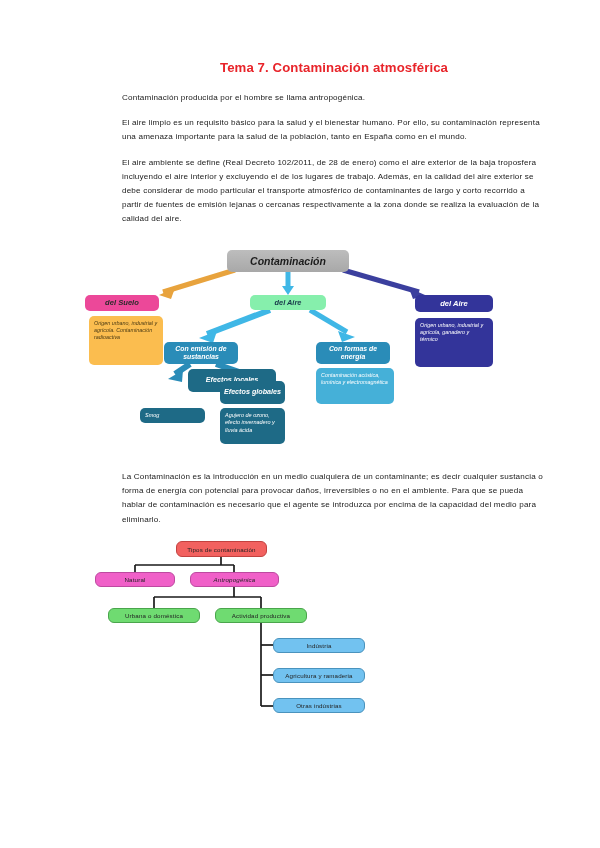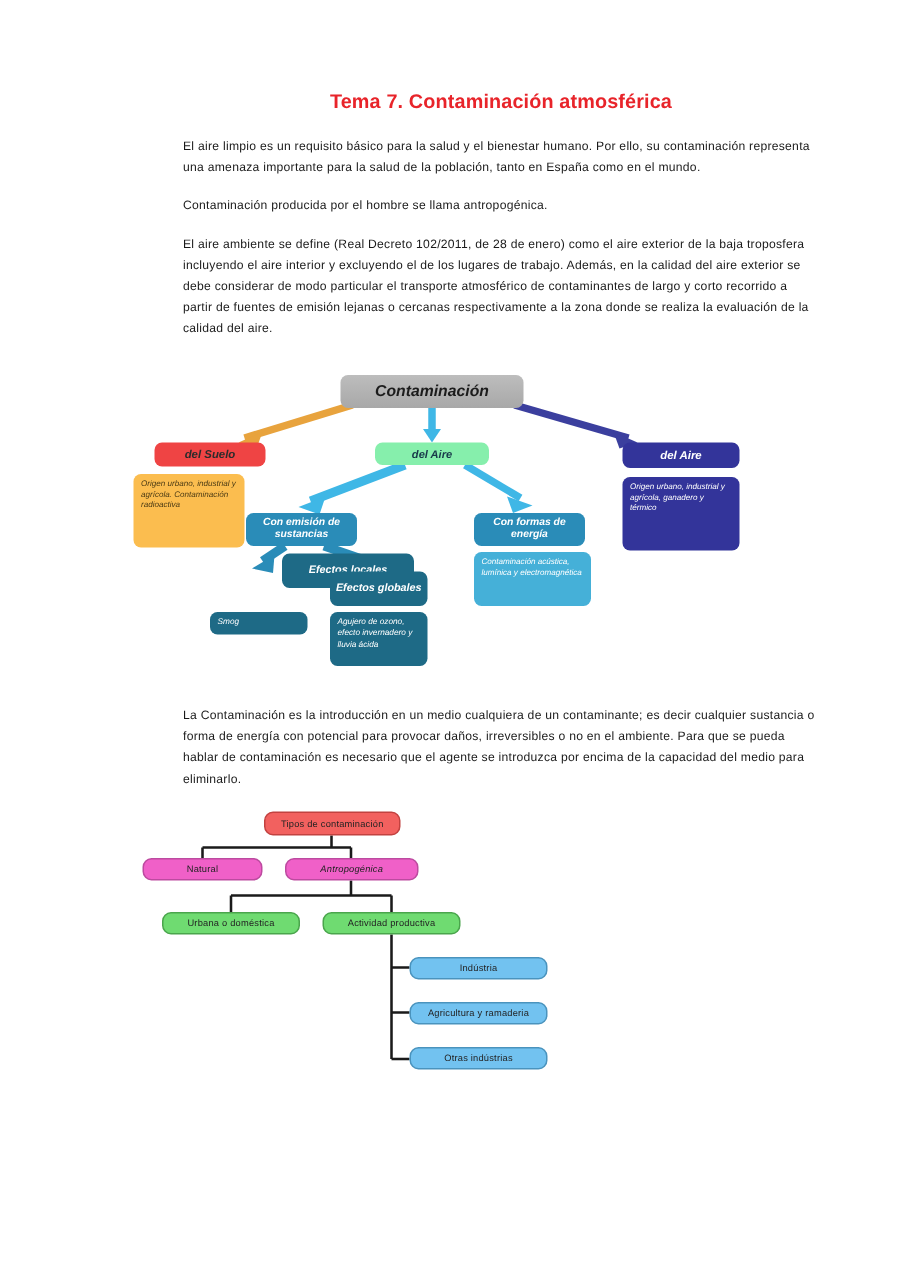--- a/index.html
+++ b/index.html
@@ -79,21 +79,21 @@
     line-height: 1.32;
   }
   
   .d1-top {
     left: 142px; top: 2px; width: 122px; height: 22px;
     background: linear-gradient(180deg,#bdbdbd 0%,#a8a8a8 100%);
     color: #1c1c1c; font-size: 10.5px; font-weight: bold;
     border-radius: 5px;
   }
   
-  .d1-suelo-h { left: 18px; top: 47px; width: 74px; height: 16px; background:#ef4444; font-size:7.6px; color:#2b2b2b;}
+  .d1-suelo-h { left: 0; top: 47px; width: 74px; height: 16px; background:#ec4899; font-size:7.6px; color:#2b2b2b;}
   .d1-suelo-b { left: 4px; top: 68px; width: 74px; height: 49px; background:#fbbd4f; font-size:5.4px; color:#4a3a14;}
   
   .d1-aire-h  { left:165px; top:47px; width:76px; height:15px; background:#86efac; font-size:7.4px; color:#18394a;}
   
   .d1-emis-h  { left:79px; top:94px; width:74px; height:22px; background:#2a8cb8; font-size:6.9px;}
   
   .d1-form-h  { left:231px; top:94px; width:74px; height:22px; background:#2a8cb8; font-size:6.9px;}
   .d1-form-b  { left:231px; top:120px; width:78px; height:36px; background:#45b0d8; font-size:5.4px;}
   
   .d1-loc-h   { left:55px; top:121px; width:88px; height:23px; background:#1e6a86; font-size:7.2px;margin-left:48px;}
@@ -138,22 +138,22 @@
   .d2-agr   { left:178px; top:130px; width:92px; height:15px; background:#72c2f0; border-color:#4a93bd;}
   .d2-otr   { left:178px; top:160px; width:92px; height:15px; background:#72c2f0; border-color:#4a93bd;}
 </style>
 </head>
 <body>
 
 <div class="page">
 
   <div class="content">
     <h1 class="doc-title">Tema 7. Contaminación  atmosférica</h1>
+    <p class="para">Contaminación producida por el hombre se llama antropogénica.</p>
     <p class="para">El aire limpio es un requisito básico para la salud y el bienestar humano. Por ello, su contaminación representa una amenaza importante para la salud de la población, tanto en España como en el mundo.</p>
-    <p class="para">Contaminación producida por el hombre se llama antropogénica.</p>
     <p class="para">El aire ambiente se define (Real Decreto 102/2011, de 28 de enero) como el aire exterior de la baja troposfera incluyendo el aire interior y excluyendo el de los lugares de trabajo. Además, en la calidad del aire exterior se debe considerar de modo particular el transporte atmosférico de contaminantes de largo y corto recorrido a partir de fuentes de emisión lejanas o cercanas respectivamente a la zona donde se realiza la evaluación de la calidad del aire.</p>
   </div>
 
   <div class="diagram1">
     <svg class="d1-svg" width="440" height="212">
 
       <g>
         <path d="M 150 22 L 78 44" stroke="#e8a33d" stroke-width="5" fill="none"></path>
         <path d="M 74 47 L 90 40 L 86 51 Z" fill="#e8a33d"></path>
       </g>

